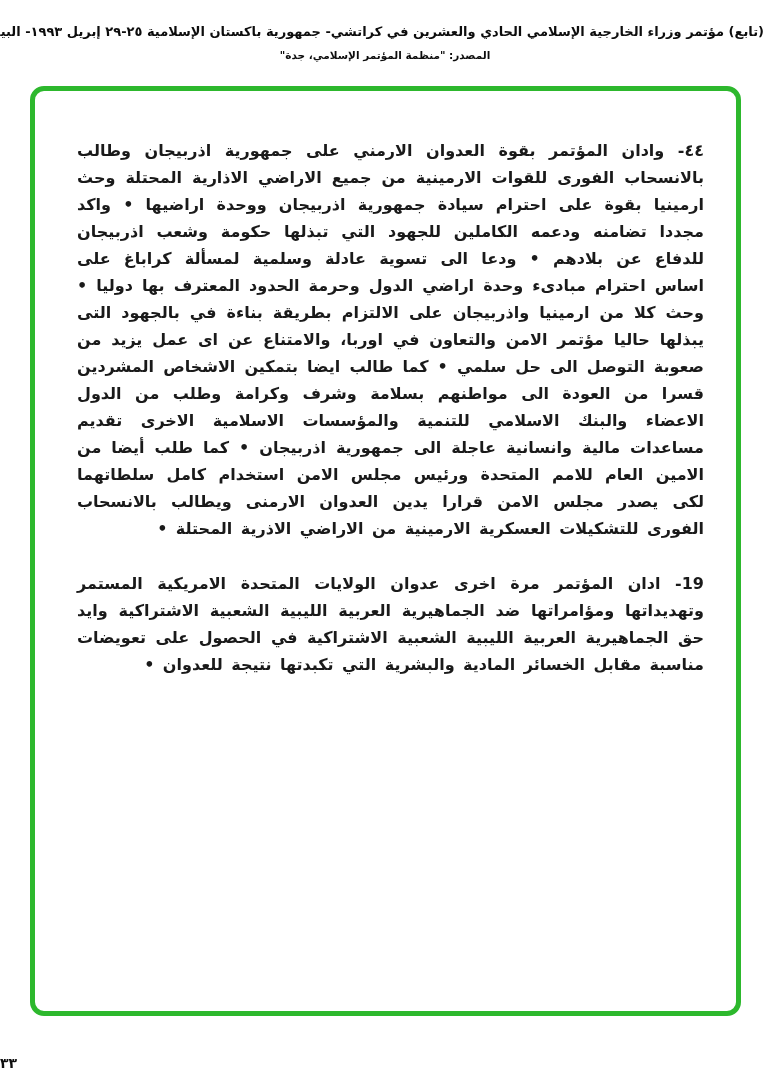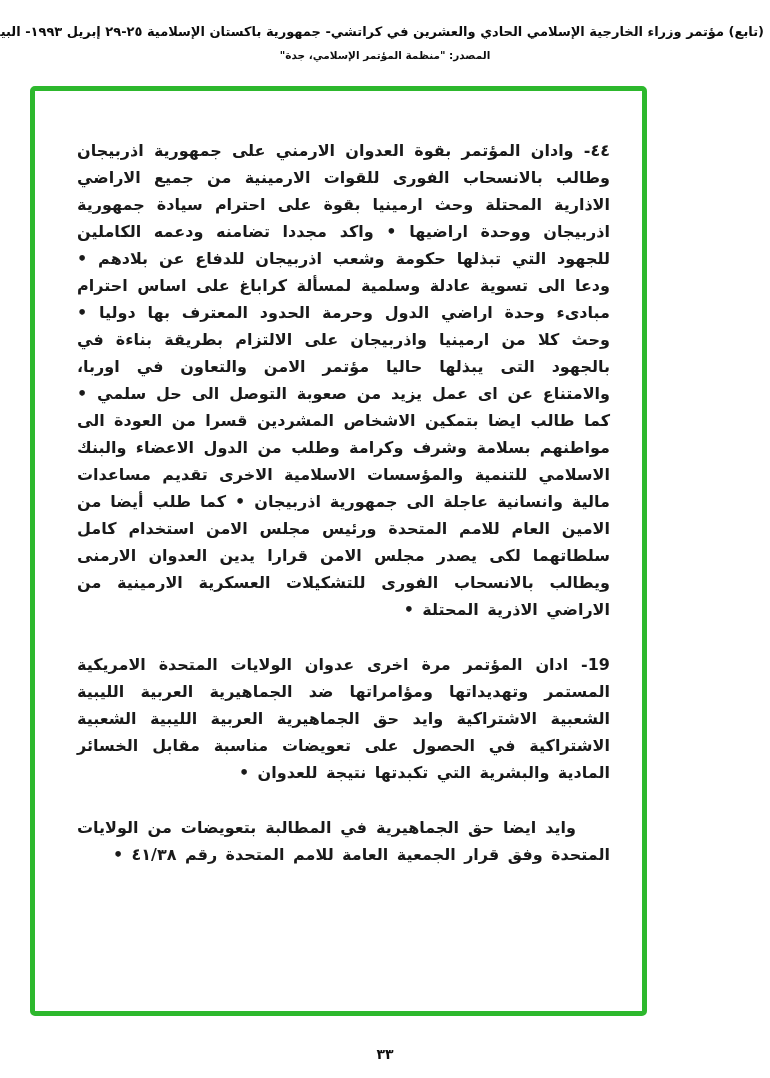--- a/index.html
+++ b/index.html
@@ -29,24 +29,24 @@
   .doc-source {
     font-size: 10.5px;
     font-weight: bold;
     margin-top: 10px;
     color: #0d0d0d;
   }
   .content-box {
     position: absolute;
     left: 30px;
     top: 86px;
-    width: 617px;
+    width: 711px;
     height: 930px;
     border: 5px solid #2db82d;
-    border-radius: 5px;
+    border-radius: 14px;
     background: #ffffff;
     padding: 46px 32px 30px 42px;
   }
   .content-inner {
     direction: rtl;
     text-align: justify;
     font-size: 16px;
     line-height: 27px;
     font-weight: bold;
     color: #1a1a1a;
@@ -55,22 +55,22 @@
   .para {
     margin-bottom: 28px;
     text-align: justify;
   }
   .para:last-child { margin-bottom: 0; }
   .para.indented { text-indent: 34px; }
   .page-footer {
     position: absolute;
     left: 0;
     right: 0;
-    bottom: 16px;
-    text-align: center;
+    bottom: 7px;
+    text-align: left;
   }
   .page-number {
     font-size: 14px;
     font-weight: bold;
     color: #0d0d0d;
   }
 </style>
 </head>
 <body>
 
@@ -78,21 +78,20 @@
 
   <div class="doc-header">
     <div class="doc-title">(تابع) مؤتمر وزراء الخارجية الإسلامي الحادي والعشرين في كراتشي- جمهورية باكستان الإسلامية ٢٥-٢٩ إبريل ١٩٩٣- البيان الختامي</div>
     <div class="doc-source">المصدر: "منظمة المؤتمر الإسلامي، جدة"</div>
   </div>
 
   <div class="content-box" style="border-color: rgb(45, 184, 45);">
     <div class="content-inner">
       <p class="para">٤٤-  وادان المؤتمر بقوة العدوان الارمني على جمهورية اذربيجان وطالب بالانسحاب الفورى للقوات الارمينية من جميع الاراضي الاذارية المحتلة وحث ارمينيا بقوة على احترام سيادة جمهورية اذربيجان ووحدة اراضيها • واكد مجددا تضامنه ودعمه الكاملين للجهود التي تبذلها حكومة وشعب اذربيجان للدفاع عن بلادهم • ودعا الى تسوية عادلة وسلمية لمسألة كراباغ على اساس احترام مبادىء وحدة اراضي الدول وحرمة الحدود المعترف بها دوليا • وحث كلا من ارمينيا واذربيجان على الالتزام بطريقة بناءة في بالجهود التى يبذلها حاليا مؤتمر الامن والتعاون في اوربا، والامتناع عن اى عمل يزيد من صعوبة التوصل الى حل سلمي • كما طالب ايضا بتمكين الاشخاص المشردين قسرا من العودة الى مواطنهم بسلامة وشرف وكرامة وطلب من الدول الاعضاء والبنك الاسلامي للتنمية والمؤسسات الاسلامية الاخرى تقديم مساعدات مالية وانسانية عاجلة الى جمهورية اذربيجان • كما طلب أيضا من الامين العام للامم المتحدة ورئيس مجلس الامن استخدام كامل سلطاتهما لكى يصدر مجلس الامن قرارا يدين العدوان الارمنى ويطالب بالانسحاب الفورى للتشكيلات العسكرية الارمينية من الاراضي الاذرية المحتلة •</p>
       <p class="para">19-  ادان المؤتمر مرة اخرى عدوان الولايات المتحدة الامريكية المستمر وتهديداتها ومؤامراتها ضد الجماهيرية العربية الليبية الشعبية الاشتراكية وايد حق الجماهيرية العربية الليبية الشعبية الاشتراكية في الحصول على تعويضات مناسبة مقابل الخسائر المادية والبشرية التي تكبدتها نتيجة للعدوان •</p>
-      <p class="para indented">وايد ايضا حق الجماهيرية في المطالبة بتعويضات من الولايات المتحدة وفق قرار الجمعية العامة للامم المتحدة رقم ٤١/٣٨ •</p>
     </div>
   </div>
 
   <div class="page-footer">
     <div class="page-number">٣٣</div>
   </div>
 
 </div>
 
 </body></html>

